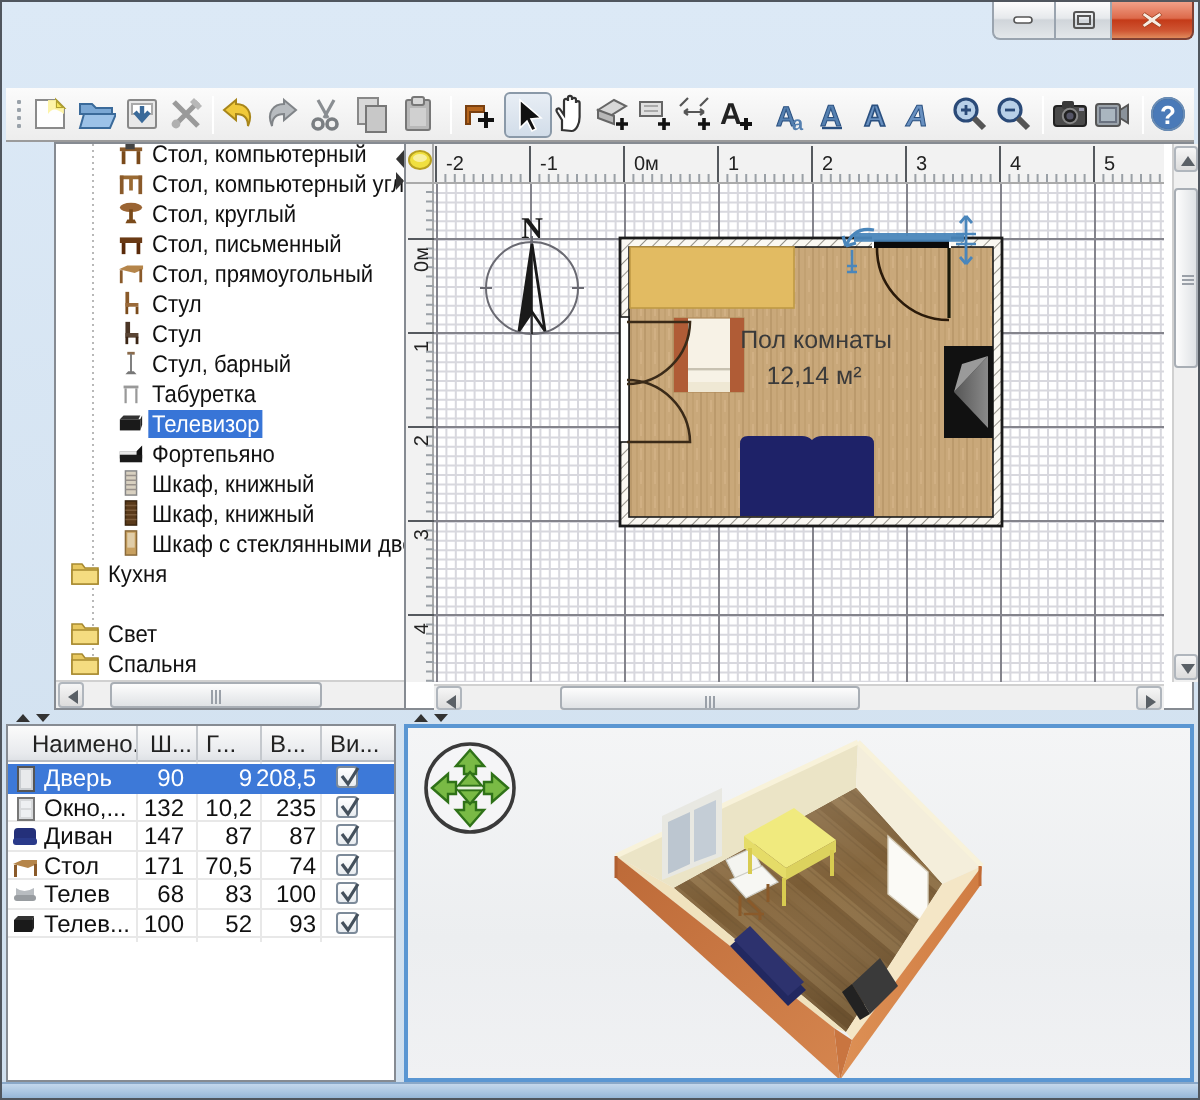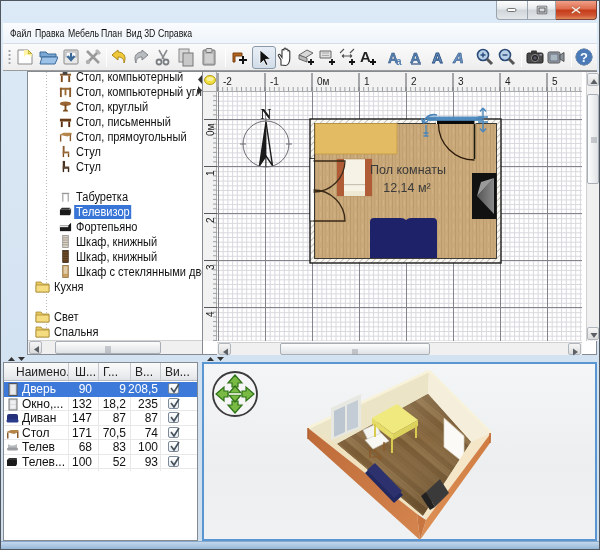--- a/index.html
+++ b/index.html
@@ -84,28 +84,20 @@
           <rect x="0.5" y="0.5" width="10" height="8" rx="1" fill="none" stroke="#555"></rect>
           <rect x="2.5" y="2.5" width="6" height="4" fill="none" stroke="#555"></rect>
         </svg>
       </div>
     <div class="wb" id="wb-close">
         <svg width="11" height="9" viewBox="0 0 13 11">
           <path d="M2 1 L6.5 4 L11 1 L12.5 2.5 L8.5 5.5 L12.5 8.5 L11 10 L6.5 7 L2 10 L0.5 8.5 L4.5 5.5 L0.5 2.5 Z" fill="#f6ece2" stroke="#9a3a18" stroke-width="0.5"></path>
         </svg>
       </div>
   </div>
-  <div id="menu">
-    <span style="left:7px">Файл</span>
-      <span style="left:32px">Правка</span>
-      <span style="left:65px">Мебель</span>
-      <span style="left:98px">План</span>
-      <span style="left:123px">Вид 3D</span>
-      <span style="left:155px">Справка</span>
-  </div>
   <div id="toolbar">
     <div style="position:absolute;left:5px;top:5px;width:3px;height:17px;background-image:radial-gradient(circle,#9aa2aa 1px,transparent 1.2px);background-size:3px 4px;"></div>
     <svg class="ticon" style="left:12px" viewBox="0 0 20 20">
         <path d="M3 3 h10 l4 4 v10 h-14 z" fill="#fefefe" stroke="#8a8a8a"></path>
         <path d="M13 3 l4 4 h-4 z" fill="#f5e55a" stroke="#b0a030"></path>
         <path d="M9 3 h4 v4 h4 v3 c-4-3-6-3-8 0 z" fill="#fdf3a0" opacity="0.9"></path>
       </svg>
     <svg class="ticon" style="left:35px" viewBox="0 0 20 20">
         <path d="M2 5 h6 l2 2 h8 v3 h-16 z" fill="#7aa7d4" stroke="#3a6a9a"></path>
         <path d="M2 17 l2-7 h16 l-3 7 z" fill="#9cc2e8" stroke="#3a6a9a"></path>
@@ -270,20 +262,28 @@
           <span class="lbl">Стул</span>
         </div>
     <div class="trow" style="top:87px">
           <svg class="ico" viewBox="0 0 14 14">
             <rect x="4" y="1" width="2.5" height="8" fill="#4a3525"></rect>
             <rect x="4" y="7" width="7" height="2.5" fill="#5a4535"></rect>
             <rect x="4" y="9" width="1.5" height="4" fill="#3a2515"></rect>
             <rect x="9.5" y="9" width="1.5" height="4" fill="#3a2515"></rect>
           </svg>
           <span class="lbl">Стул</span>
+        </div>
+    <div class="trow" style="top:102px">
+          <svg class="ico" viewBox="0 0 14 14">
+            <rect x="5" y="1" width="4" height="1.5" fill="#8a6a4a"></rect>
+            <rect x="6.5" y="2" width="1" height="10" fill="#777"></rect>
+            <path d="M4 13 h6 l-1.5-1.5 h-3 z" fill="#777"></path>
+          </svg>
+          <span class="lbl">Стул, барный</span>
         </div>
     <div class="trow" style="top:117px">
           <svg class="ico" viewBox="0 0 14 14">
             <rect x="3" y="3" width="8" height="1.5" fill="#999"></rect>
             <rect x="3.5" y="4.5" width="1.2" height="8" fill="#999"></rect>
             <rect x="9.3" y="4.5" width="1.2" height="8" fill="#999"></rect>
           </svg>
           <span class="lbl">Табуретка</span>
         </div>
     <div class="trow" style="top:132px">
@@ -418,21 +418,21 @@
           </span>
     </div>
     <div class="frow" style="top:34px">
       <svg style="position:absolute;left:3px;top:1px" width="12" height="13" viewBox="0 0 12 13">
             <rect x="2" y="1" width="8" height="11" fill="#d8dadc" stroke="#777"></rect>
             <rect x="3.5" y="2.5" width="5" height="3.5" fill="#eef0f2"></rect>
             <rect x="3.5" y="7" width="5" height="3.5" fill="#eef0f2"></rect>
           </svg>
       <span class="cell" style="left:18px">Окно,...</span>
       <span class="cell num" style="left:64px;width:24px">132</span>
-      <span class="cell num" style="left:96px;width:26px">18,2</span>
+      <span class="cell num" style="left:96px;width:26px">10,2</span>
       <span class="cell num" style="left:124px;width:30px">235</span>
       <span class="cb" style="left:164px;top:1px">
             <svg width="13" height="14">
               <path d="M3 6 l3 4 l5-8" fill="none" stroke="#44505c" stroke-width="1.6"></path>
             </svg>
           </span>
     </div>
     <div class="frow" style="top:48px">
       <svg style="position:absolute;left:2px;top:2px" width="13" height="11" viewBox="0 0 13 11">
             <path d="M1 3 q0-2 2-2 h7 q2 0 2 2 v5 h-11 z" fill="#24307a"></path>

